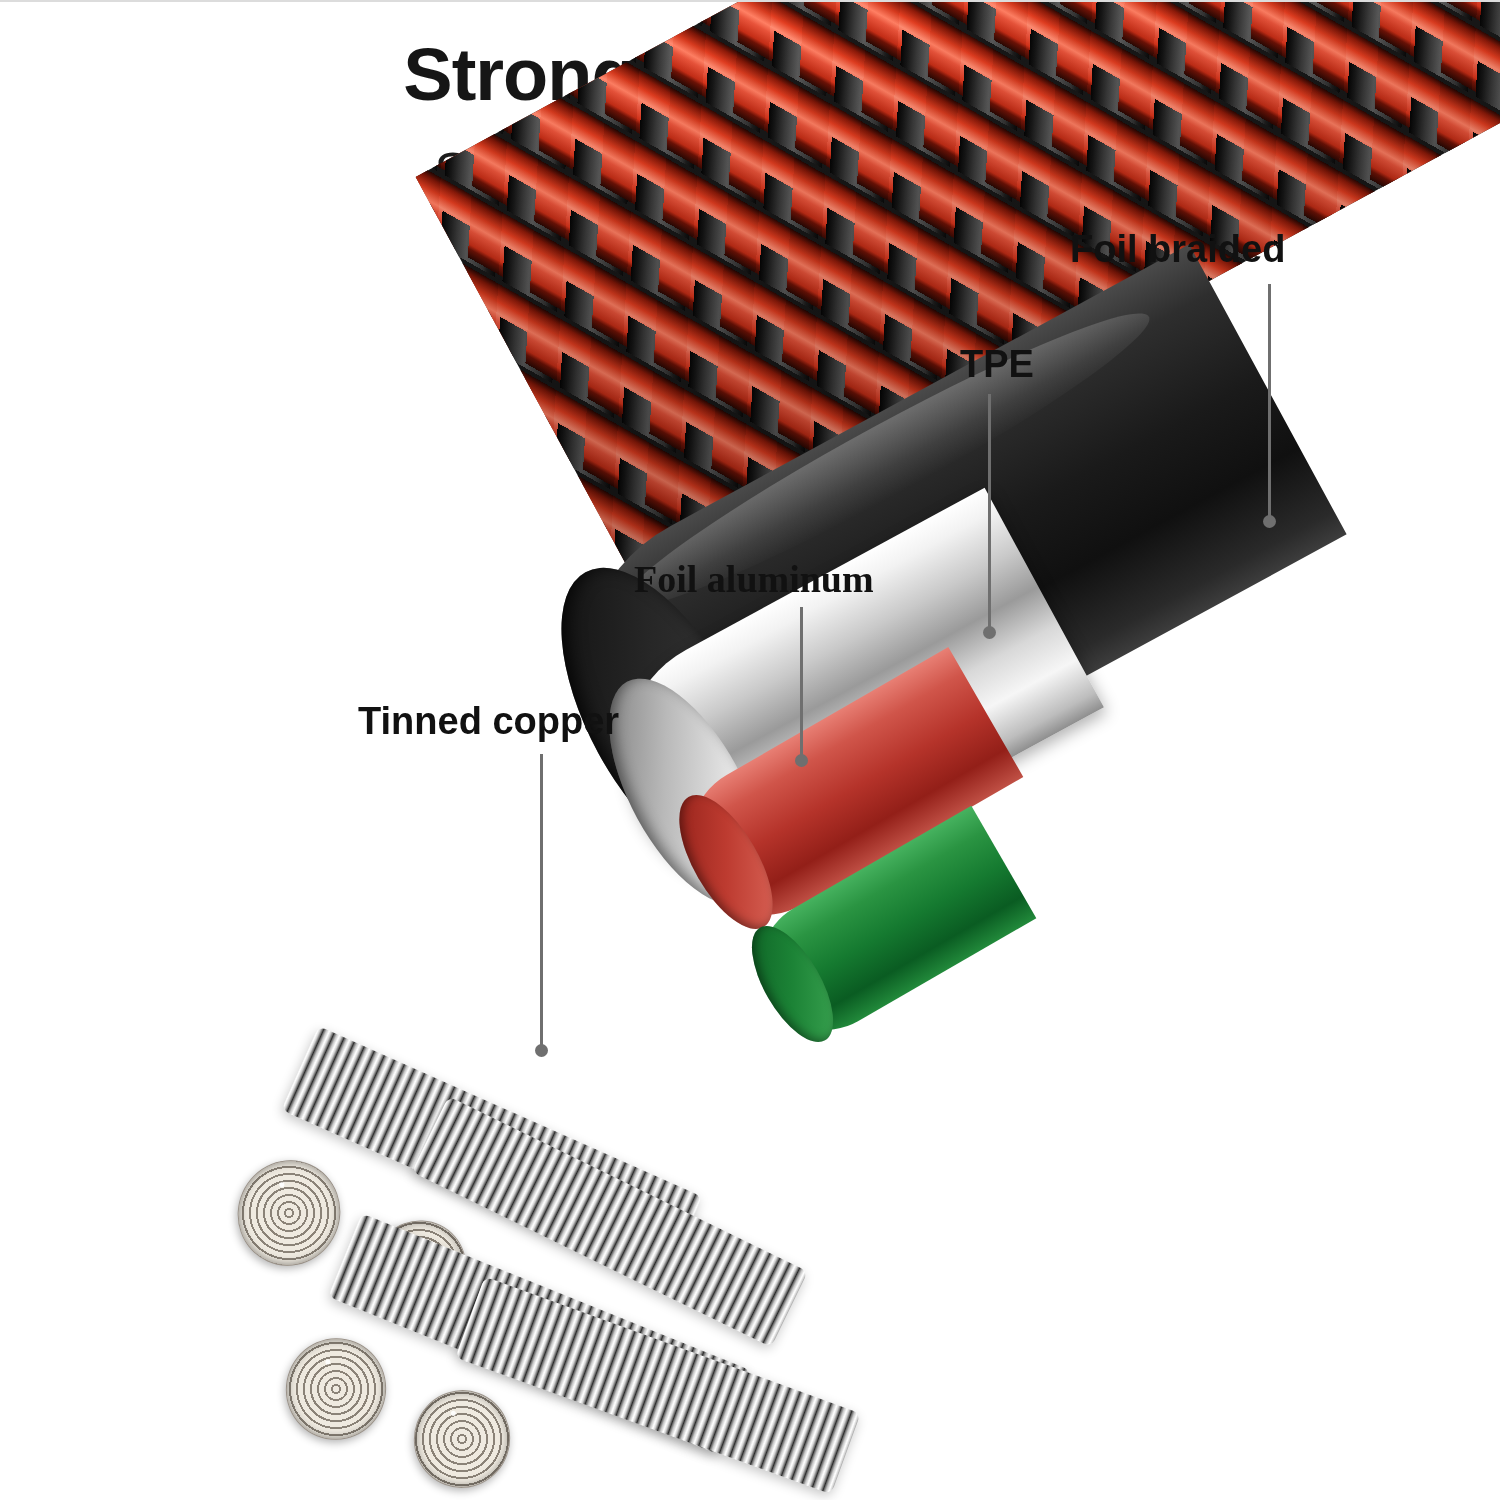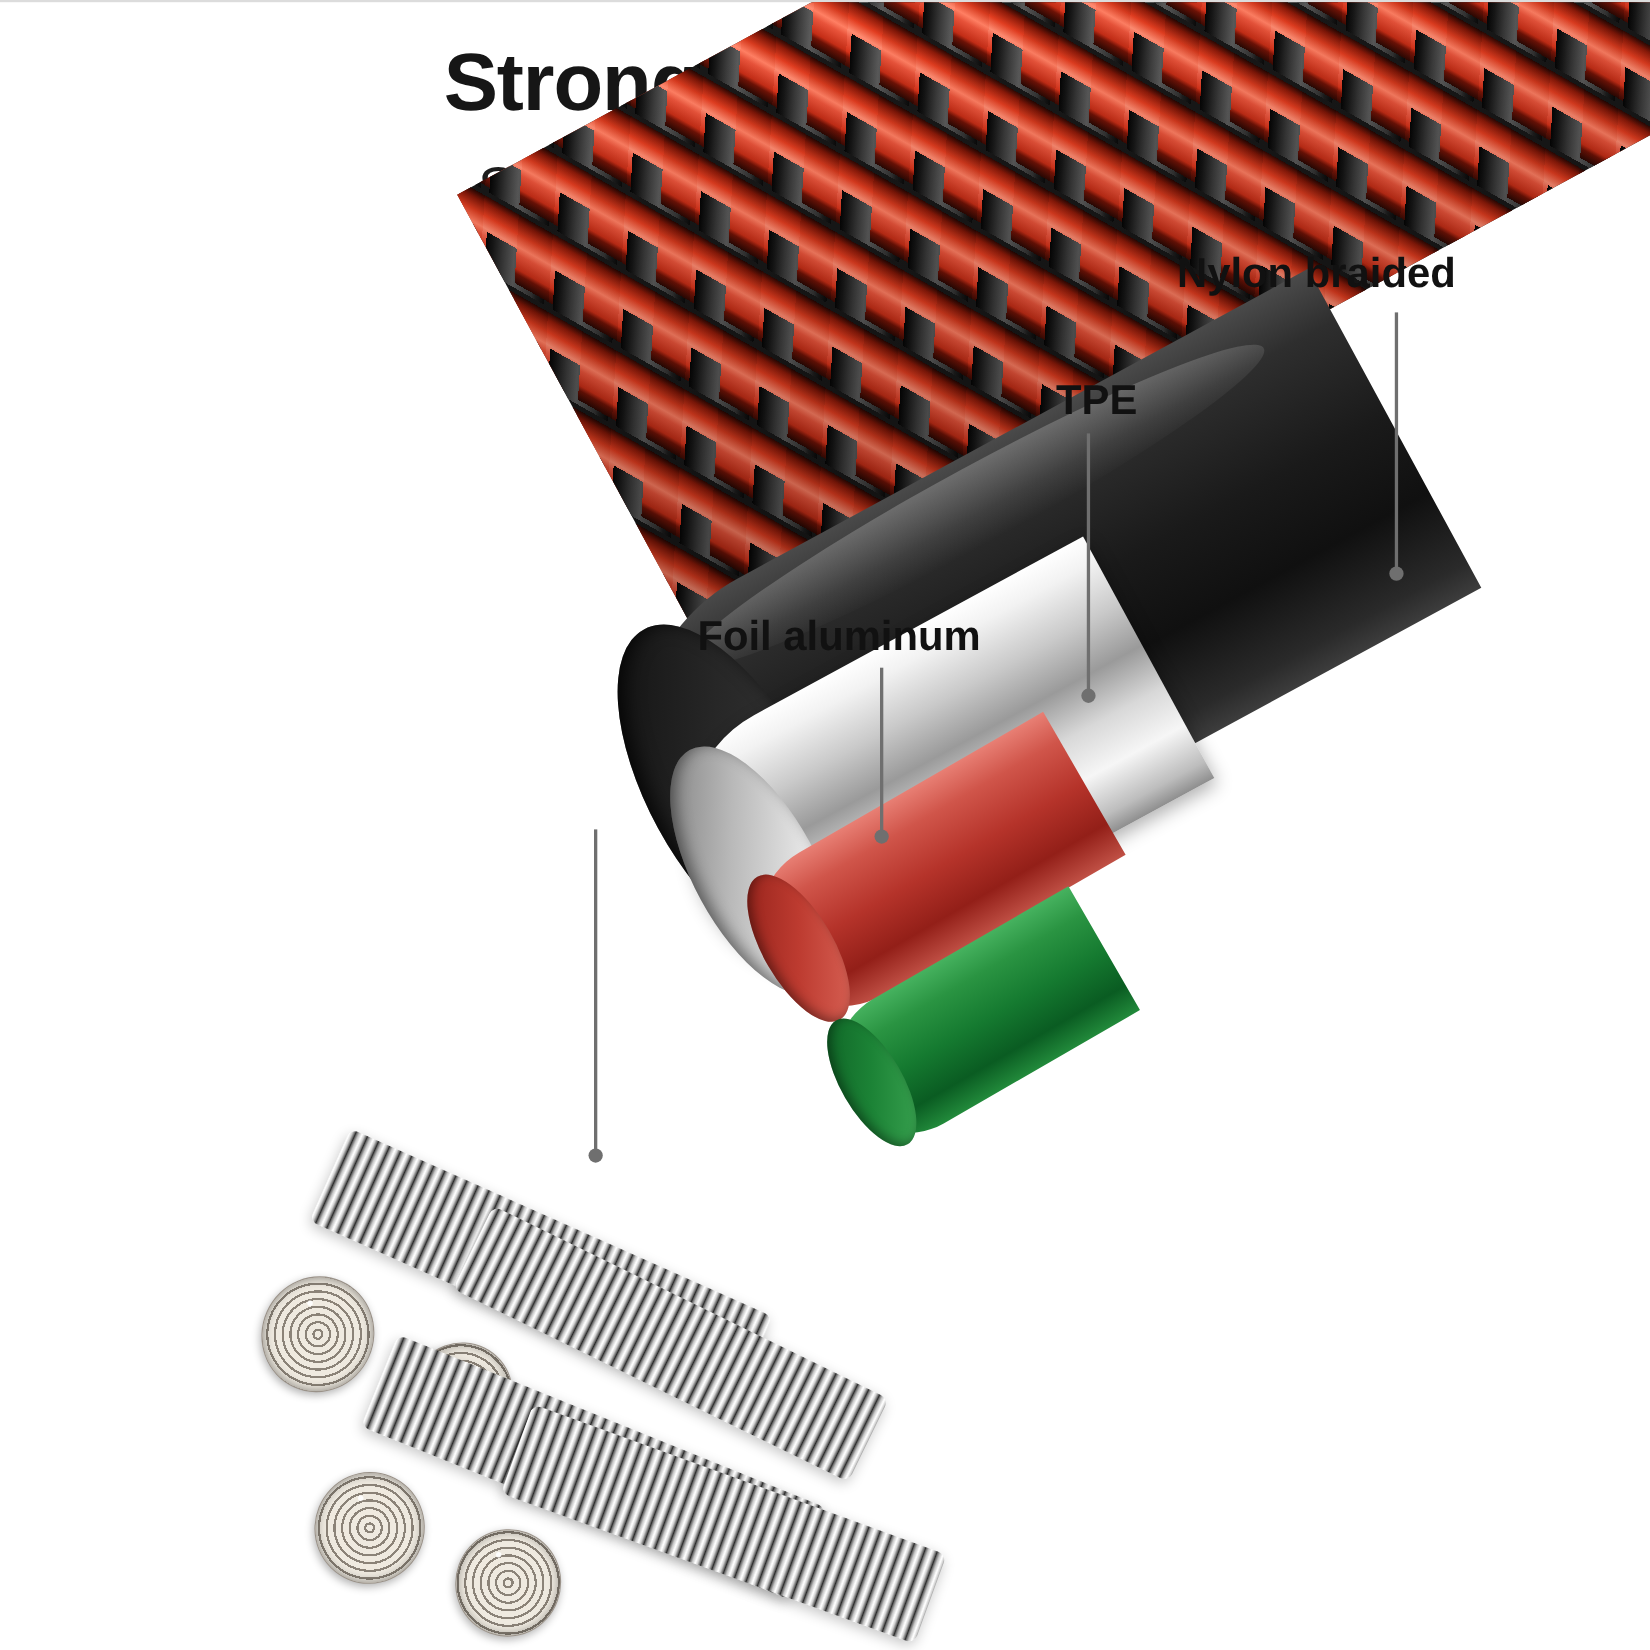--- a/index.html
+++ b/index.html
@@ -202,28 +202,29 @@
     <div class="bundle" style="left:430px;top:1090px;width:400px;height:84px;transform:rotate(26deg);transform-origin:0 50%;border-radius:8px;"></div>
     <div class="tip" style="left:372px;top:1218px;width:92px;height:96px;transform:rotate(26deg);"></div>
 
     <div class="bundle" style="left:345px;top:1208px;width:420px;height:90px;transform:rotate(22deg);transform-origin:0 50%;border-radius:8px;"></div>
     <div class="tip" style="left:286px;top:1336px;width:98px;height:100px;transform:rotate(22deg);"></div>
 
     <div class="bundle" style="left:470px;top:1272px;width:400px;height:86px;transform:rotate(20deg);transform-origin:0 50%;border-radius:8px;"></div>
     <div class="tip" style="left:414px;top:1388px;width:94px;height:96px;transform:rotate(20deg);"></div>
   </div>
 
-  <div class="label" style="left:1070px;top:228px;">Nylon braided</div>
+  <div class="label" style="left:1070px;top:228px;">Foil braided</div>
   <div class="lead" style="left:1268px;top:282px;height:236px;"></div>
   <div class="dot" style="left:1263px;top:513px;"></div>
 
   <div class="label" style="left:960px;top:343px;">TPE</div>
   <div class="lead" style="left:988px;top:392px;height:238px;"></div>
   <div class="dot" style="left:983px;top:624px;"></div>
 
-  <div class="label" style="left:634px;top:558px;">Foil aluminum</div>
+  <div class="label" style="left:634px;top:558px;font-family:Liberation Serif, serif;">Foil aluminum</div>
   <div class="lead" style="left:800px;top:605px;height:152px;"></div>
   <div class="dot" style="left:795px;top:752px;"></div>
 
+  <div class="label" style="left:358px;top:700px;">Tinned copper</div>
   <div class="lead" style="left:540px;top:752px;height:296px;"></div>
   <div class="dot" style="left:535px;top:1042px;"></div>
 
 </div>
 
 </body></html>

